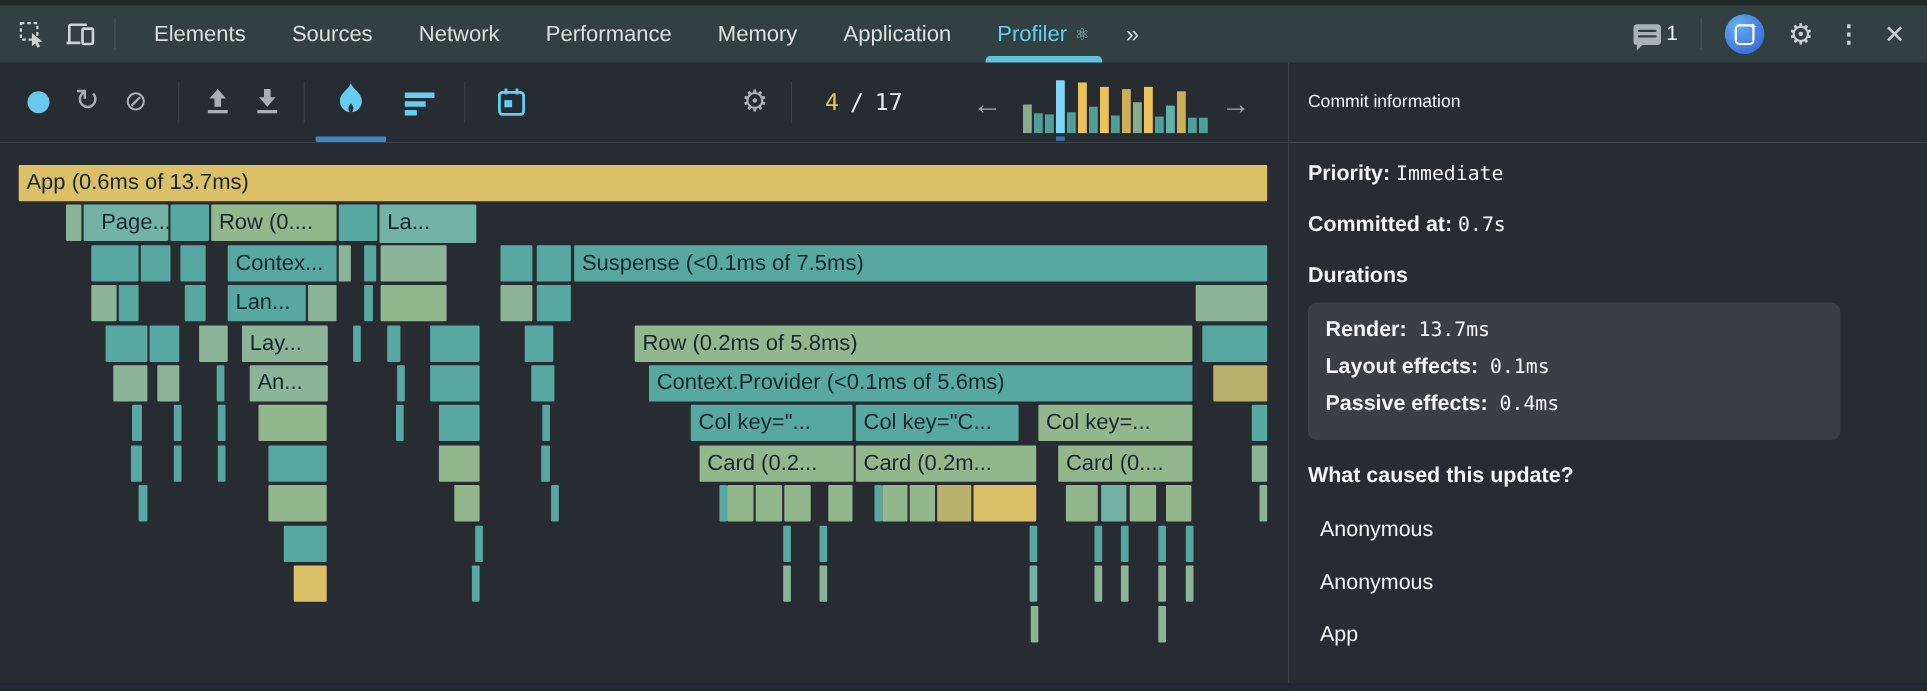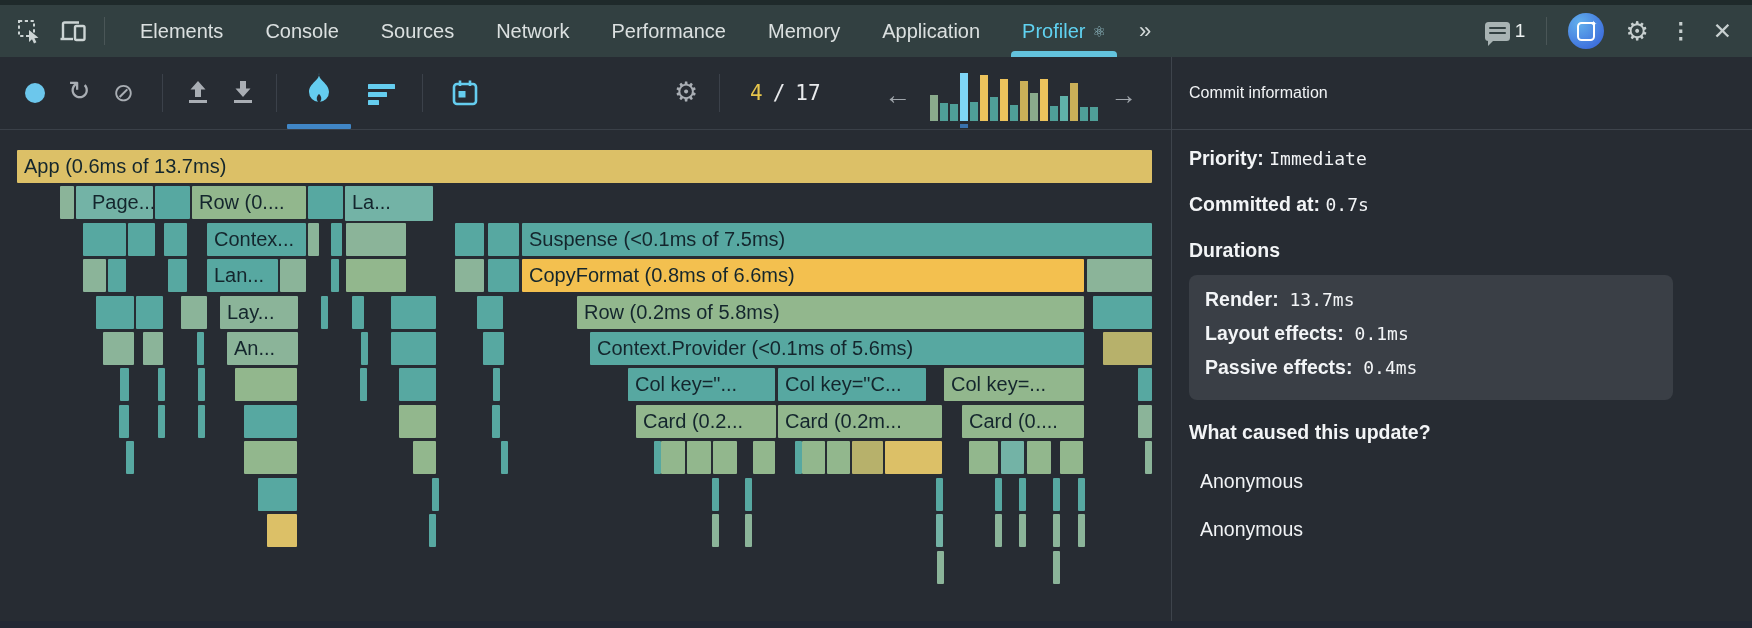--- a/index.html
+++ b/index.html
@@ -113,23 +113,20 @@
           <path d="M1.5 21 H14" stroke="#ccd4d4" stroke-width="2.4"></path>
           <rect x="16" y="8" width="9.5" height="14" rx="1.5" fill="none" stroke="#ccd4d4" stroke-width="2.4"></rect>
         </svg>
       </span>
       <span class="vdiv-tab"></span>
     </div>
 
     <div class="tab-strip">
         <div class="tab">
           <span>Elements</span>
-        </div>
-        <div class="tab">
-          <span>Console</span>
         </div>
         <div class="tab">
           <span>Sources</span>
         </div>
         <div class="tab">
           <span>Network</span>
         </div>
         <div class="tab">
           <span>Performance</span>
         </div>
@@ -265,21 +262,20 @@
       <div class="fbar" style="left: 522px; top: 93px; width: 630px; height: 33px; background: rgb(87, 168, 161);">Suspense (&lt;0.1ms of 7.5ms)</div>
       <div class="fbar" style="left: 83px; top: 129px; width: 23px; height: 33px; background: rgb(139, 180, 153);"></div>
       <div class="fbar" style="left: 108px; top: 129px; width: 18px; height: 33px; background: rgb(87, 168, 161);"></div>
       <div class="fbar" style="left: 168px; top: 129px; width: 19px; height: 33px; background: rgb(87, 168, 161);"></div>
       <div class="fbar" style="left: 207px; top: 129px; width: 71px; height: 33px; background: rgb(87, 168, 161);">Lan...</div>
       <div class="fbar" style="left: 280px; top: 129px; width: 26px; height: 33px; background: rgb(139, 180, 153);"></div>
       <div class="fbar" style="left: 331px; top: 129px; width: 8px; height: 33px; background: rgb(87, 168, 161);"></div>
       <div class="fbar" style="left: 346px; top: 129px; width: 60px; height: 33px; background: rgb(146, 183, 141);"></div>
       <div class="fbar" style="left: 455px; top: 129px; width: 29px; height: 33px; background: rgb(139, 180, 153);"></div>
       <div class="fbar" style="left: 488px; top: 129px; width: 31px; height: 33px; background: rgb(87, 168, 161);"></div>
-      <div class="fbar" style="left: 522px; top: 129px; width: 562px; height: 33px; background: rgb(243, 192, 79);">CopyFormat (0.8ms of 6.6ms)</div>
       <div class="fbar" style="left: 1087px; top: 129px; width: 65px; height: 33px; background: rgb(139, 180, 153);"></div>
       <div class="fbar" style="left: 96px; top: 166px; width: 38px; height: 33px; background: rgb(87, 168, 161);"></div>
       <div class="fbar" style="left: 136px; top: 166px; width: 27px; height: 33px; background: rgb(87, 168, 161);"></div>
       <div class="fbar" style="left: 181px; top: 166px; width: 26px; height: 33px; background: rgb(139, 180, 153);"></div>
       <div class="fbar" style="left: 220px; top: 166px; width: 78px; height: 33px; background: rgb(139, 180, 153);">Lay...</div>
       <div class="fbar" style="left: 321px; top: 166px; width: 7px; height: 33px; background: rgb(87, 168, 161);"></div>
       <div class="fbar" style="left: 352px; top: 166px; width: 12px; height: 33px; background: rgb(87, 168, 161);"></div>
       <div class="fbar" style="left: 391px; top: 166px; width: 45px; height: 33px; background: rgb(87, 168, 161);"></div>
       <div class="fbar" style="left: 477px; top: 166px; width: 26px; height: 33px; background: rgb(87, 168, 161);"></div>
       <div class="fbar" style="left: 577px; top: 166px; width: 507px; height: 33px; background: rgb(146, 183, 141);">Row (0.2ms of 5.8ms)</div>
@@ -369,18 +365,19 @@
       <div class="sb-sec-title">Durations</div>
       <div class="durations-box">
           <div class="dline"><b>Render:</b><span class="mono"> 13.7ms</span></div>
           <div class="dline"><b>Layout effects:</b><span class="mono"> 0.1ms</span></div>
           <div class="dline"><b>Passive effects:</b><span class="mono"> 0.4ms</span></div>
         </div>
       <div class="sb-sec-title">What caused this update?</div>
       <div class="caused-list">
           <div>Anonymous</div>
           <div>Anonymous</div>
+          <div>App</div>
         </div>
     </div>
   </div>
 
   <div class="bottom-strip"></div>
 </div>
 
 </body></html>

